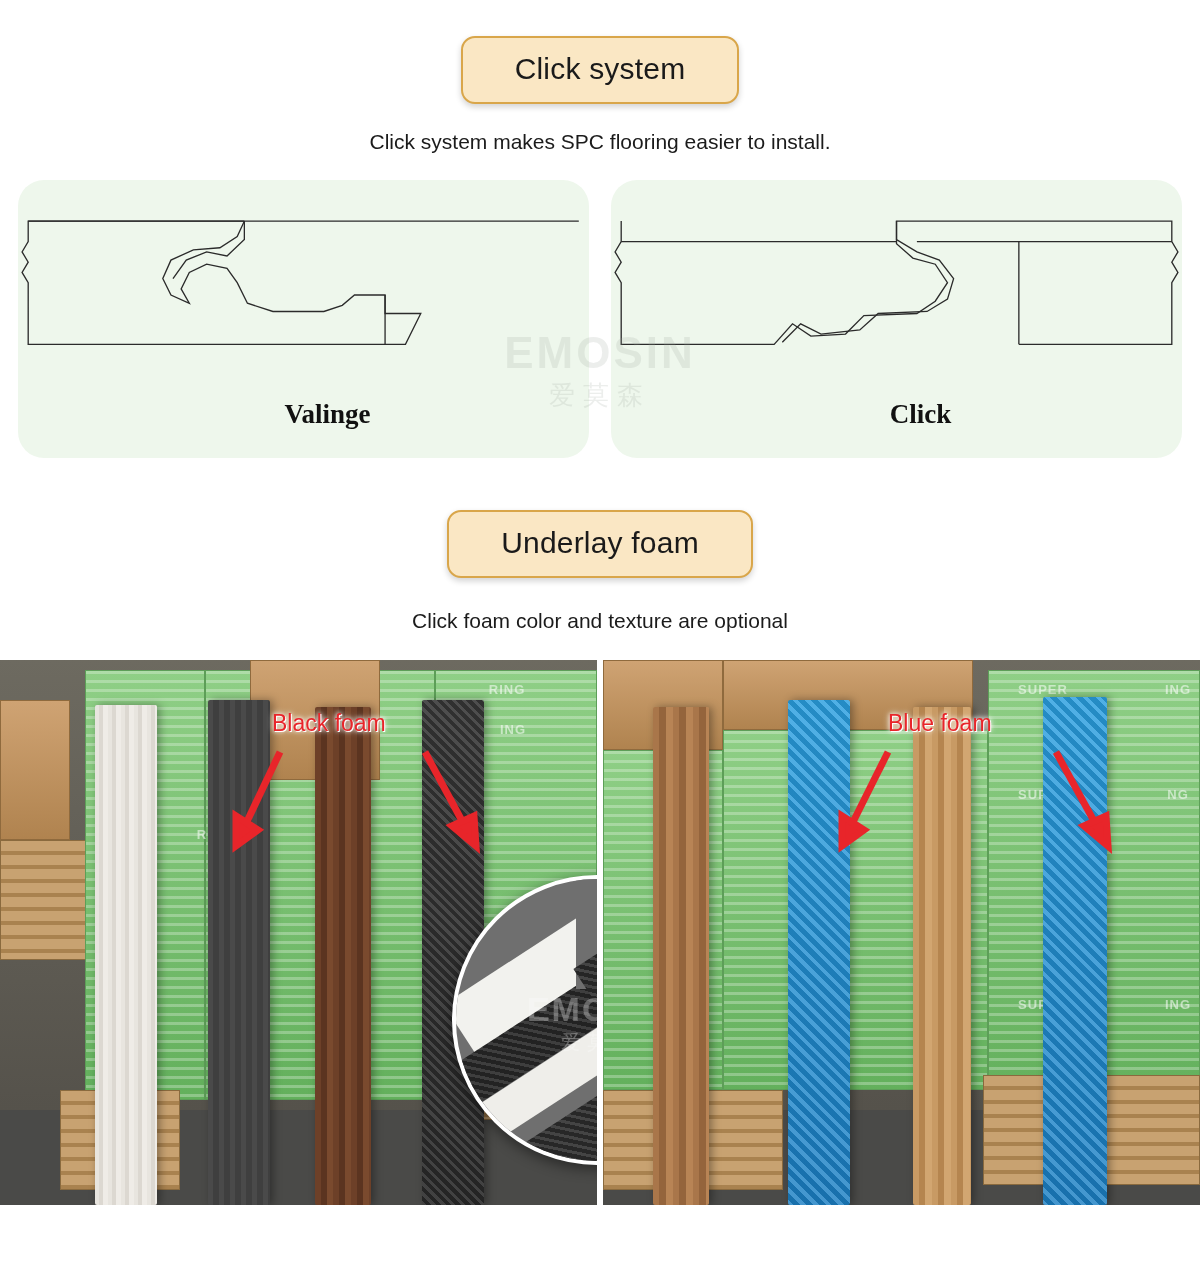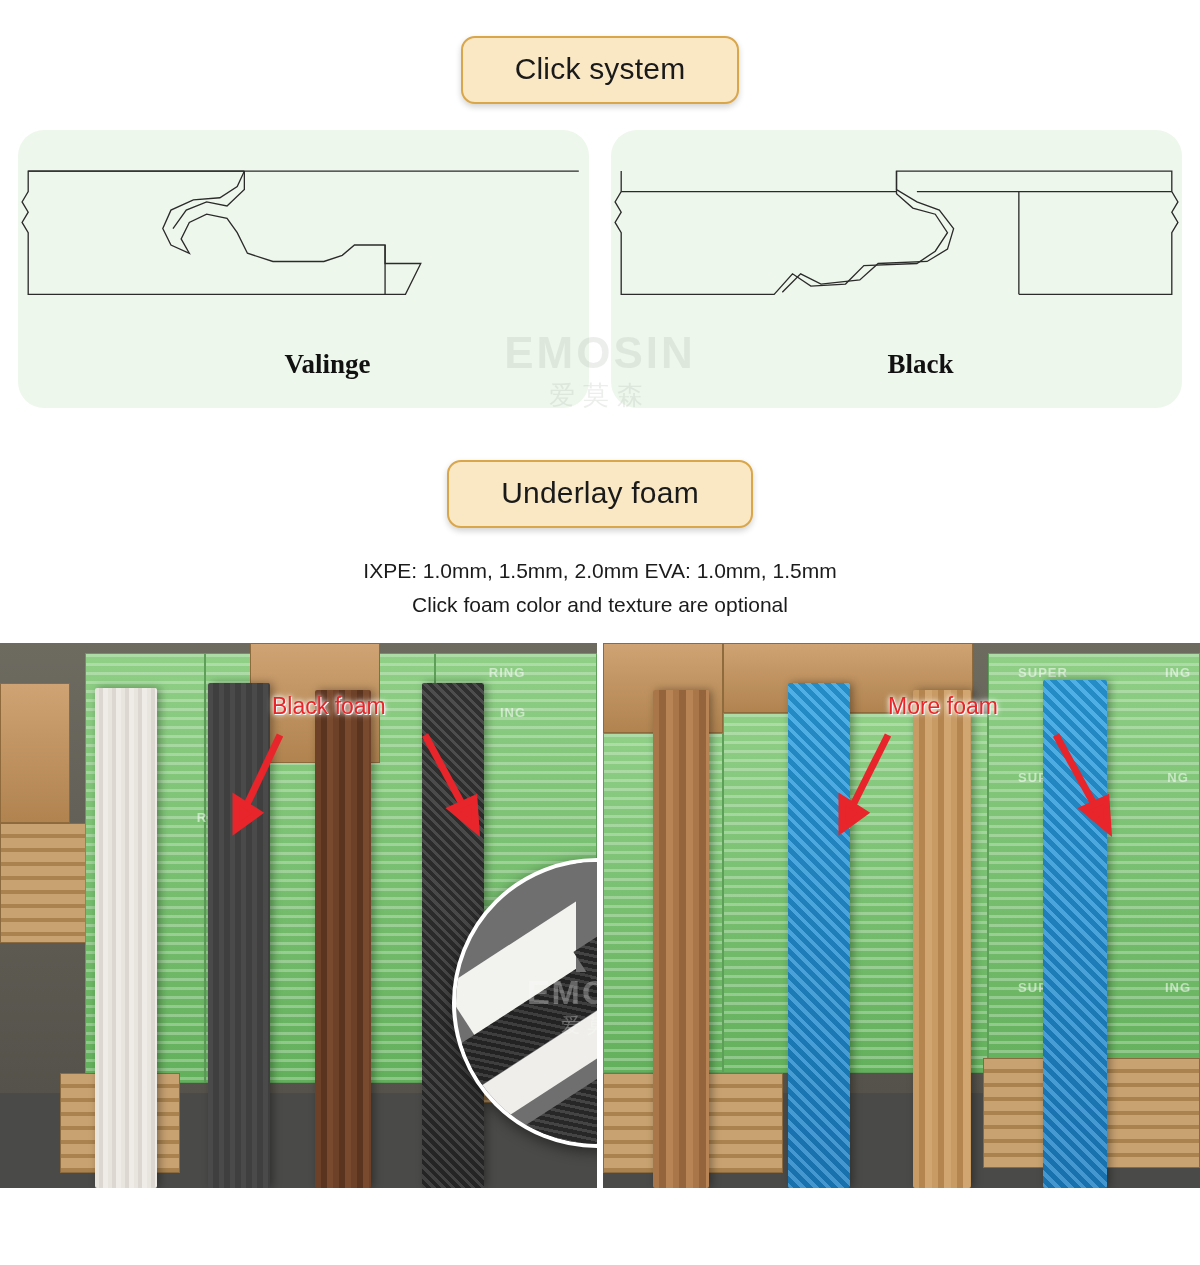--- a/index.html
+++ b/index.html
@@ -133,20 +133,21 @@
 <body>
 
 <div class="page">
 
   <div class="pill-wrap" style="margin-top:36px;">
     <div class="pill">
       <h2>Click system</h2>
     </div>
   </div>
 
+  <div class="subtitle">Click system makes SPC flooring easier to install.</div>
 
   <div class="diagram-row">
 
     <div class="diagram-card">
       <svg viewBox="0 0 560 185" preserveAspectRatio="none">
         <g fill="none" stroke="#2b2b2b" stroke-width="1.3">
           <path d="M10 40 L10 60 L4 70 L10 80 L4 90 L10 100 L10 160 L380 160 L395 130 L360 130 L360 112
                    L330 112 L318 122 L300 128 L250 128 L225 120 L215 100 L205 86 L185 82 L168 90
                    L160 106 L168 120 L150 112 L142 96 L150 78 L172 68 L198 66 L215 55 L222 40 L550 40 Z"></path>
           <path d="M222 40 L222 58 L205 74 L185 70 L165 78 L152 96"></path>
@@ -162,37 +163,36 @@
         <g fill="none" stroke="#2b2b2b" stroke-width="1.3">
           <path d="M10 40 L10 60 L4 70 L10 80 L4 90 L10 100 L10 160 L160 160 L178 140 L196 152
                    L230 150 L248 132 L300 130 L318 118 L330 100 L318 82 L296 76 L280 62 L280 40 L550 40
                    L550 60 L556 70 L550 80 L556 90 L550 100 L550 160 L400 160"></path>
           <path d="M280 40 L280 58 L300 70 L322 78 L336 96 L330 116 L310 128 L262 130 L244 146 L206 150 L186 140 L168 158"></path>
           <path d="M10 60 L280 60"></path>
           <path d="M300 60 L550 60"></path>
           <path d="M400 160 L400 60"></path>
         </g>
       </svg>
-      <div class="diagram-label">Black</div>
+      <div class="diagram-label">Click</div>
     </div>
   </div>
 
   <div class="watermark" style="top:292px;">
     <div class="wm1">EMOSIN</div>
     <div class="wm2">爱莫森</div>
   </div>
 
   <div class="pill-wrap" style="margin-top:52px;">
     <div class="pill">
       <h2>Underlay foam</h2>
     </div>
   </div>
 
   <div class="subtitle two-lines">
-    <div>IXPE: 1.0mm, 1.5mm, 2.0mm EVA: 1.0mm, 1.5mm</div>
     <div>Click foam color and texture are optional</div>
   </div>
 
   <div class="photo-row">
 
     <div class="photo">
       <div class="bg-wall"></div>
       <div class="bg-floor"></div>
 
       <div class="cardboard" style="left:0;top:40px;width:70px;height:140px;"></div>
@@ -256,21 +256,21 @@
       <div class="stack-text" style="left:405px;top:120px;">SUPER</div>
       <div class="stack-text" style="left:540px;top:120px;">NG</div>
       <div class="stack-text" style="left:405px;top:330px;">SUPER</div>
       <div class="stack-text" style="left:540px;top:330px;">ING</div>
 
       <div class="plank p-mediumwood" style="left:50px; width:56px; height:498px;"></div>
       <div class="plank p-blue" style="left:185px;width:62px; height:505px;"></div>
       <div class="plank p-lightwood" style="left:310px;width:58px; height:498px;"></div>
       <div class="plank p-blue" style="left:440px;width:64px; height:508px;"></div>
 
-      <div class="callout" style="left:285px; top:50px;">More foam</div>
+      <div class="callout" style="left:285px; top:50px;">Blue foam</div>
       <svg class="arrow" style="left:215px;top:60px;width:320px;height:140px;" viewBox="0 0 320 140">
         <g stroke="#e8252a" stroke-width="7" fill="#e8252a">
           <line x1="70" y1="32" x2="30" y2="112"></line>
           <polygon points="24,126 24,96 46,110"></polygon>
           <line x1="238" y1="32" x2="282" y2="112"></line>
           <polygon points="290,126 266,106 288,96"></polygon>
         </g>
       </svg>
     </div>
   </div>

